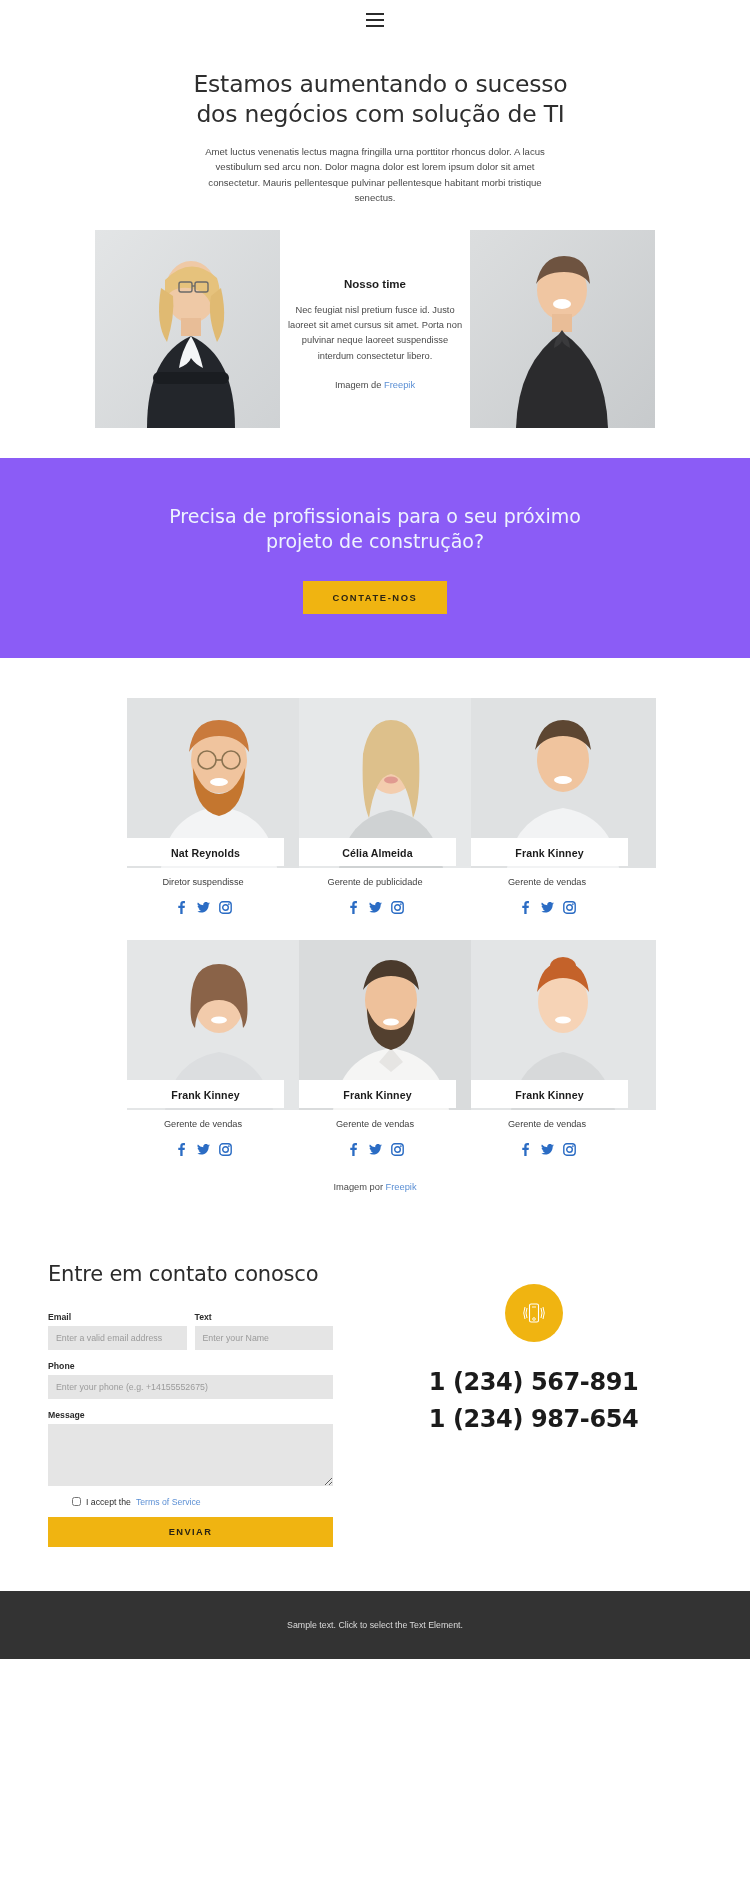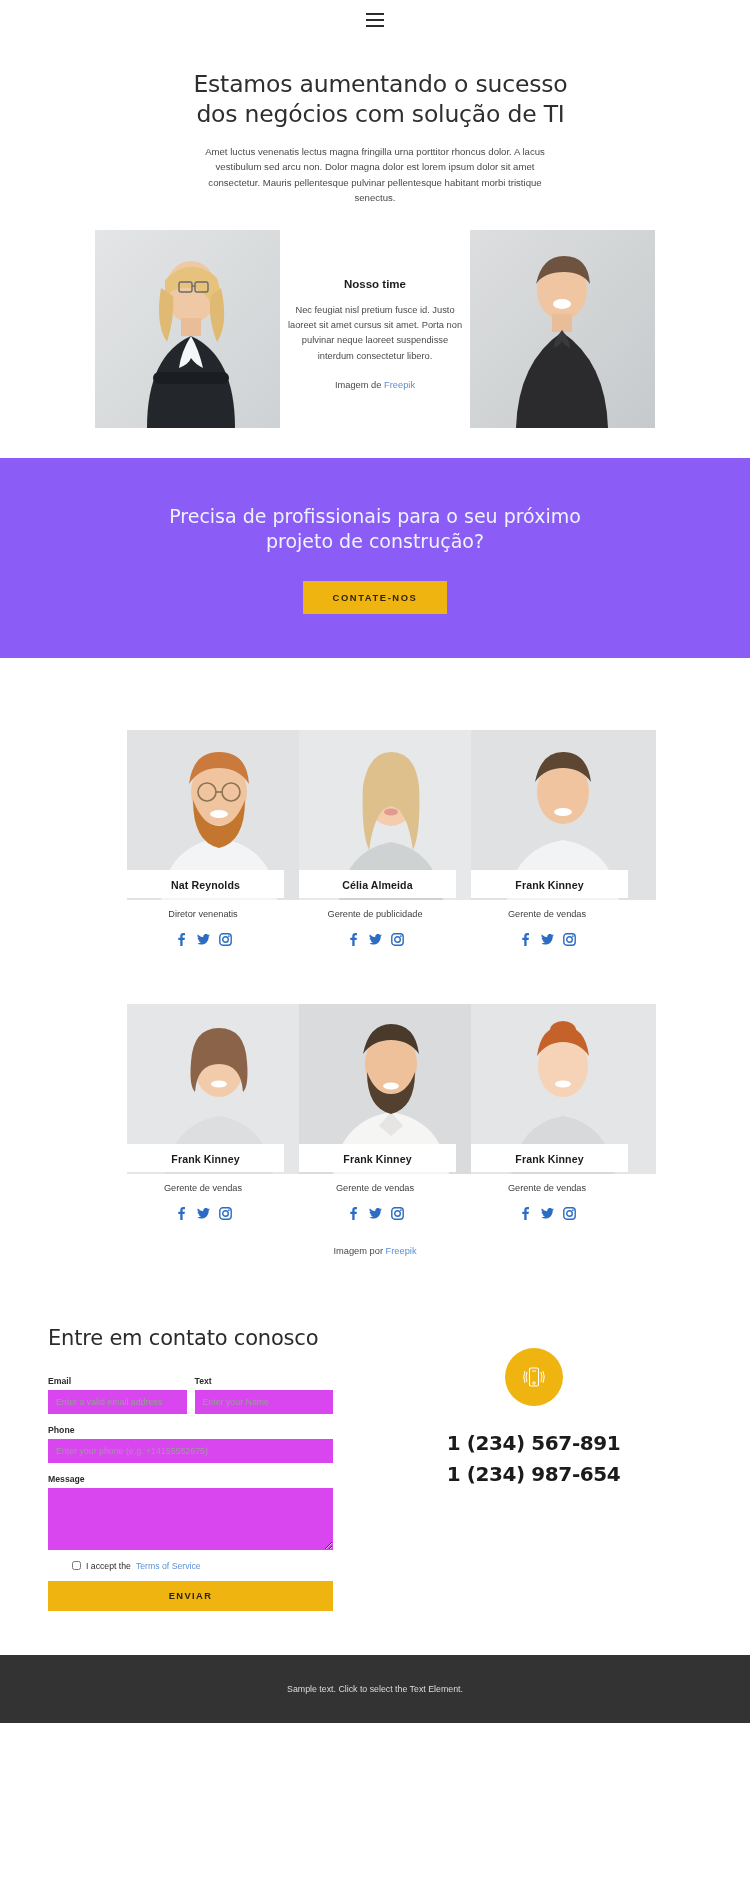--- a/index.html
+++ b/index.html
@@ -105,21 +105,21 @@
   }
 
   
   .team { padding: 40px 0 10px; }
   .team-row {
     display: flex;
     justify-content: center;
     gap: 20px;
     margin-bottom: 26px;
   }
-  .member { width: 152px; margin-top: 32px; }
+  .member { width: 152px; }
   .member .photo { width: 185px; height: 170px; position: relative; }
   .member .namebox {
     position: relative;
     margin: -30px auto 0;
     width: 157px;
     background: #ffffff;
     text-align: center;
     padding: 9px 4px 7px;
   }
   .member .name {
@@ -170,21 +170,21 @@
   .fgroup label {
     display: block;
     font-size: 8.7px;
     font-weight: 700;
     color: #2b2b2b;
     margin-bottom: 4px;
   }
   .fgroup input,
   .fgroup textarea {
     width: 100%;
-    background: #d946ef;
+    background: #e5e5e5;
     border: 0;
     padding: 7px 8px;
     font-size: 8.8px;
     color: #3a3a3a;
     font-family: "Liberation Sans", sans-serif;
   }
   .fgroup input::placeholder,
   .fgroup textarea::placeholder { color: #9b9b9b; }
   .fgroup textarea { height: 62px; resize: vertical; display:block; }
   .accept {
@@ -213,21 +213,21 @@
   .phone-badge {
     width: 58px; height: 58px;
     margin: 0 auto 22px;
     border-radius: 50%;
     background: #f0b411;
     display: flex; align-items: center; justify-content: center;
   }
   .phone-num {
     font-family: "DejaVu Sans", sans-serif;
     font-weight: 700;
-    font-size: 20px;
+    font-size: 24px;
     color: #1b1b1b;
     letter-spacing: -0.4px;
     line-height: 1.55;
   }
 
   
   .site-footer {
     background: #333333;
     height: 68px;
     display: flex;
@@ -328,21 +328,21 @@
           <path d="M66 70 q0 42 26 48 q26 -6 26 -48 q-10 26 -26 26 q-16 0 -26 -26z" fill="#c4762f"></path>
           <circle cx="80" cy="62" r="9" fill="none" stroke="#8b7351" stroke-width="1.6"></circle>
           <circle cx="104" cy="62" r="9" fill="none" stroke="#8b7351" stroke-width="1.6"></circle>
           <line x1="89" y1="62" x2="95" y2="62" stroke="#8b7351" stroke-width="1.6"></line>
           <ellipse cx="92" cy="84" rx="9" ry="4" fill="#fff"></ellipse>
         </svg>
       </div>
       <div class="namebox">
         <div class="name">Nat Reynolds</div>
       </div>
-      <div class="role">Diretor venenatis</div>
+      <div class="role">Diretor suspendisse</div>
       <div class="social">
         <span>
             <svg width="7" height="13" viewBox="0 0 7 13">
               <path d="M4.6 13V7.1h2l.3-2.3H4.6V3.3c0-.67.19-1.12 1.14-1.12h1.2V.1C6.73.07 6.02 0 5.19 0 3.46 0 2.27 1.06 2.27 3v1.8H.27v2.3h2V13z"></path>
             </svg>
           </span>
         <span>
             <svg width="13" height="11" viewBox="0 0 13 11">
               <path d="M13 1.3a5.3 5.3 0 0 1-1.53.42A2.67 2.67 0 0 0 12.64.25c-.52.31-1.1.53-1.71.65A2.66 2.66 0 0 0 6.32 3.3 7.56 7.56 0 0 1 .9.5a2.66 2.66 0 0 0 .82 3.55A2.63 2.63 0 0 1 .52 3.7v.03a2.66 2.66 0 0 0 2.13 2.61c-.39.1-.8.12-1.2.05a2.66 2.66 0 0 0 2.49 1.85A5.35 5.35 0 0 1 0 9.36a7.54 7.54 0 0 0 4.09 1.2c4.9 0 7.59-4.07 7.59-7.6v-.35A5.4 5.4 0 0 0 13 1.3z"></path>
             </svg>

